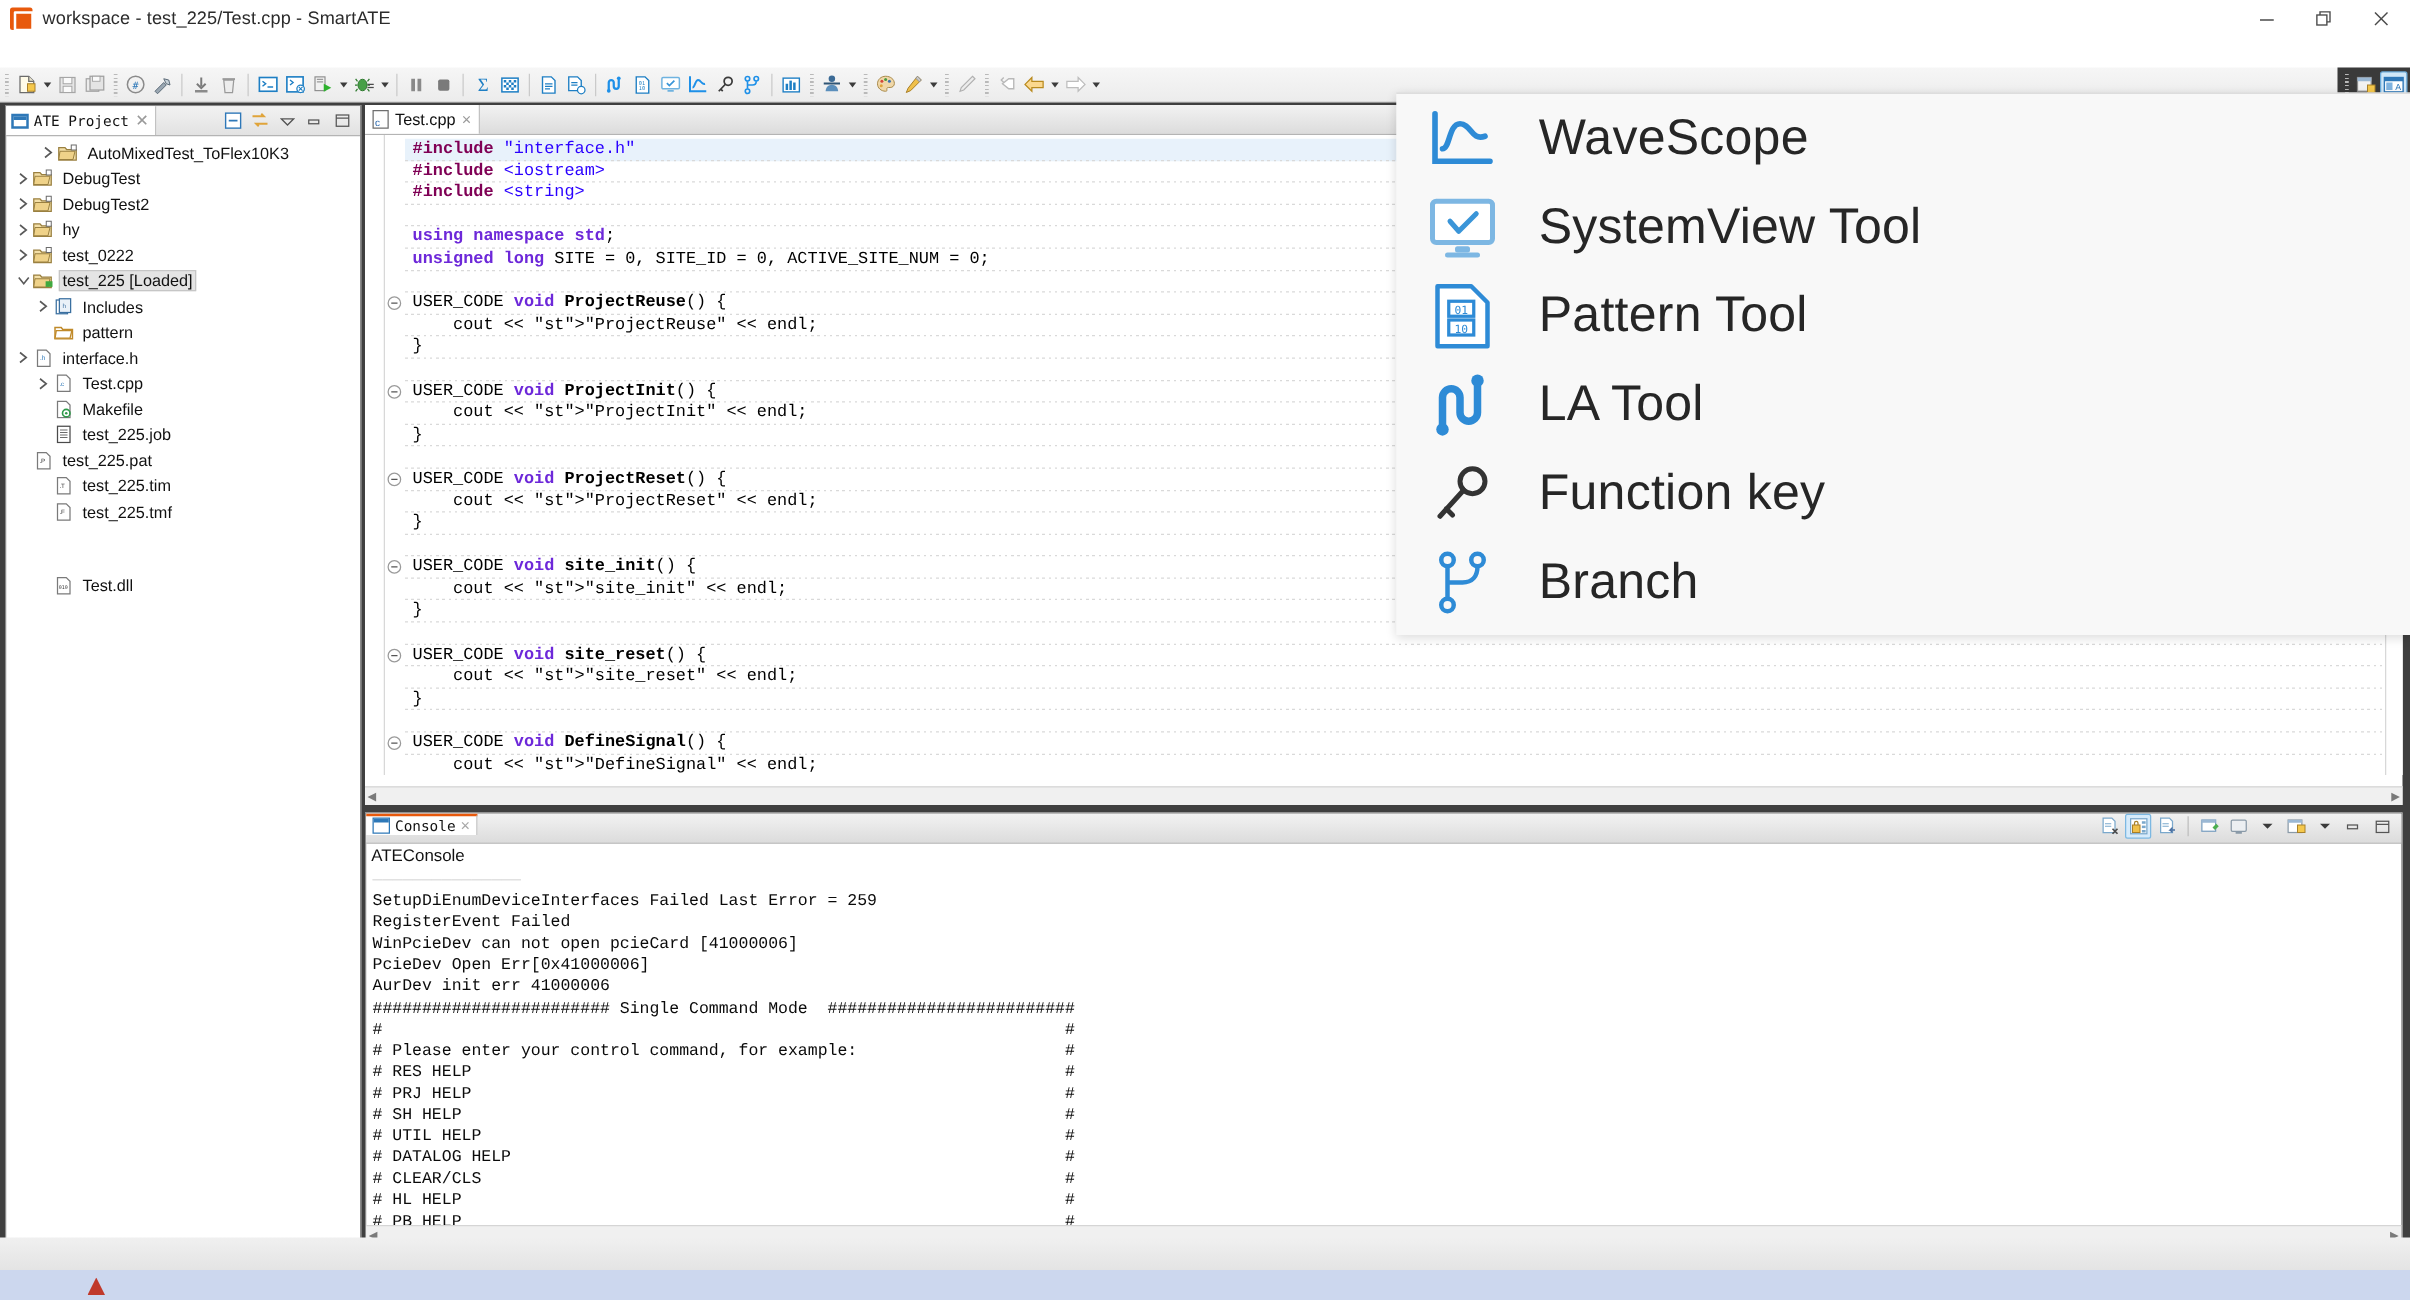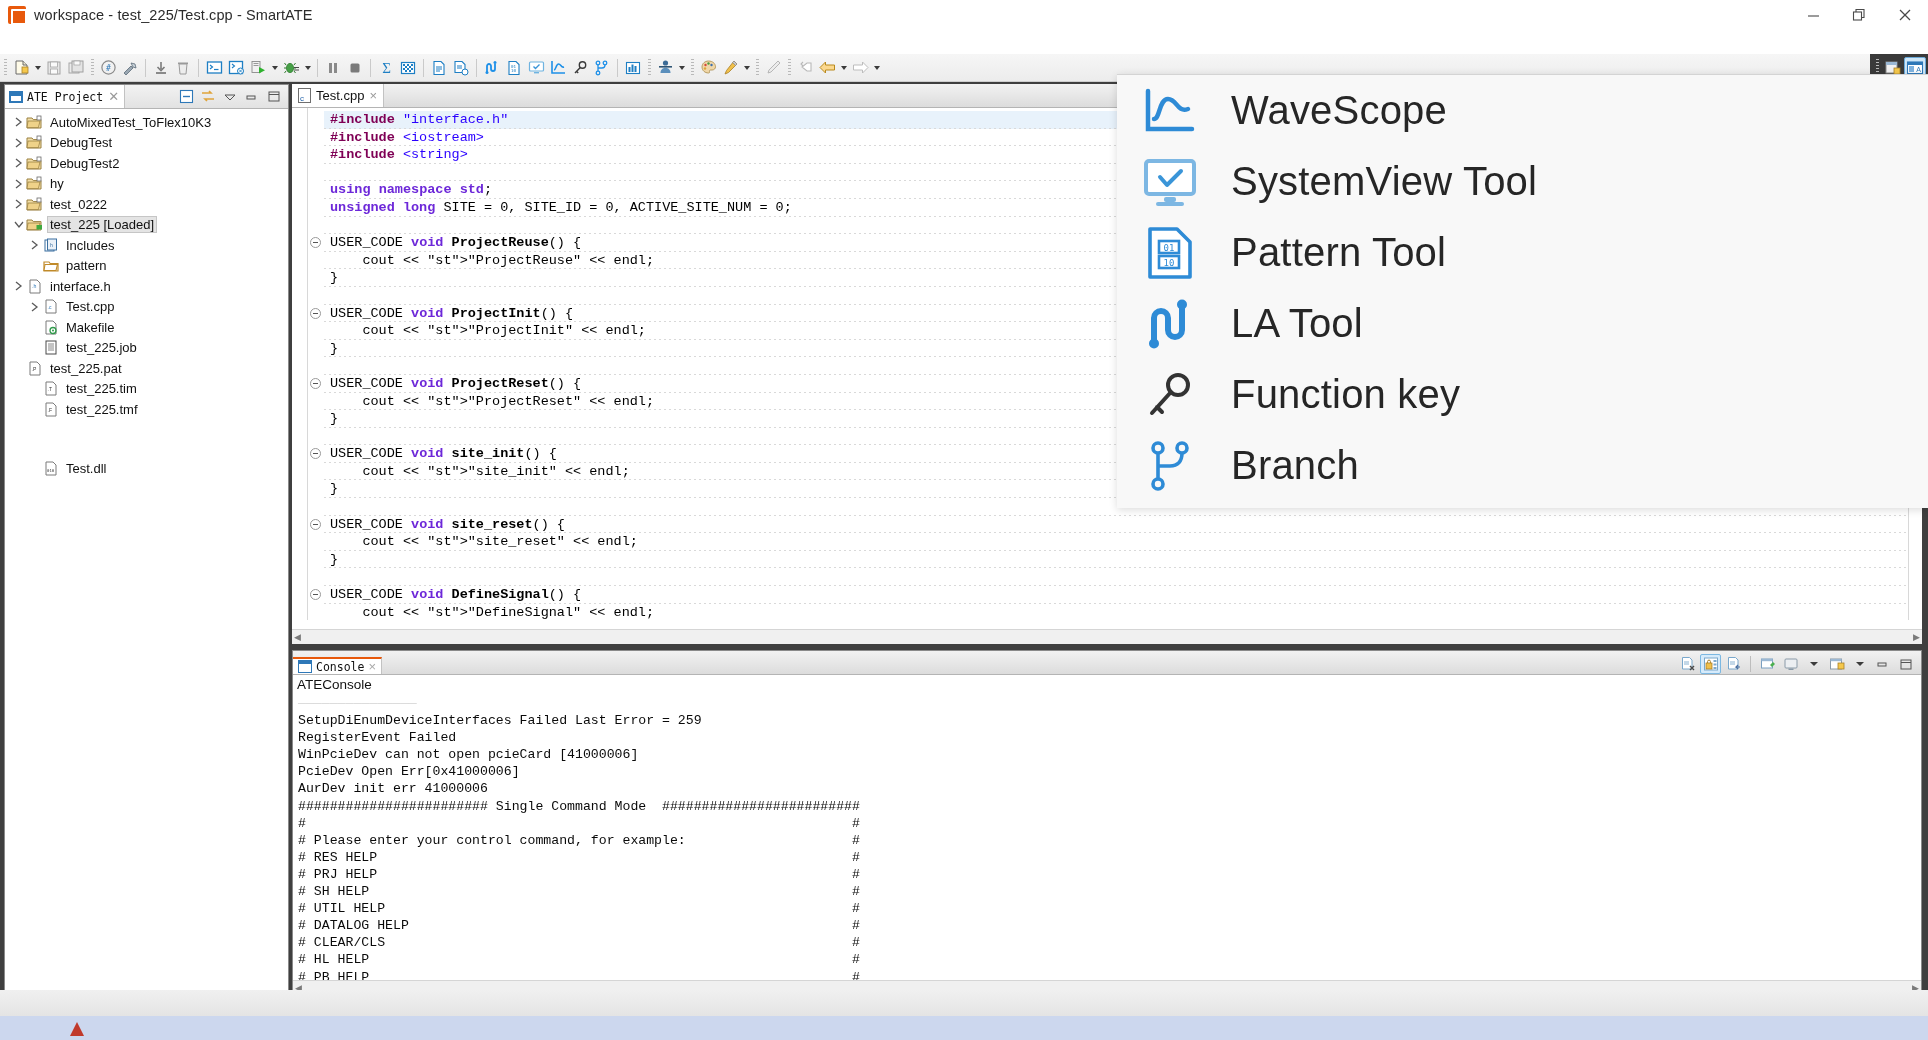--- a/index.html
+++ b/index.html
@@ -217,21 +217,21 @@
   }
 
   
   .console {
     position: absolute; left: 292px; top: 568px; width: 1630px; height: 346px;
     background: #ffffff; border: 1px solid #8a8a8a;
     display: flex; flex-direction: column;
   }
   .cs-tabrow {
     height: 24px; background: linear-gradient(#f2f2f2,#dcdcdc);
-    display: flex; align-items: flex-end; border-bottom: 1px solid #b4b4b4;
+    display: flex; align-items: flex-start; border-bottom: 1px solid #b4b4b4;
   }
   .cs-tab {
     background: #ffffff; display: flex; align-items: center; gap: 4px; padding: 0 5px;
     border-top: 2px solid #e8590c; border-right: 1px solid #c2c2c2;
   }
   .cs-tab-icon {
     width: 14px; height: 13px; background: #ffffff; border: 1.6px solid #2e78b8; flex: none; position: relative;
   }
   .cs-tab-icon::after { content:""; position:absolute; left:0; top:0; right:0; height:3px; background:#2e78b8; }
   .cs-tab-label { font-family: "DejaVu Sans Mono", monospace; font-size: 11.5px; color: #111; }
@@ -603,21 +603,21 @@
             <svg width="12" height="11" viewBox="0 0 12 11">
                 <rect x="1" y="1" width="10" height="9" fill="none" stroke="#555" stroke-width="1"></rect>
                 <line x1="1" y1="3.5" x2="11" y2="3.5" stroke="#555" stroke-width="1"></line>
               </svg>
           </span>
         </div>
       </div>
 
       <div class="tree">
 
-      <div class="tree-row" style="padding-left: 6px;">
+      <div class="tree-row" style="padding-left: 6px; margin-left: 20px;">
             <span class="twisty">
               <svg width="9" height="10" viewBox="0 0 9 10">
                 <path d="M2 1l5 4-5 4" fill="none" stroke="#5a5a5a" stroke-width="1.3"></path>
               </svg>
             </span>
             <span class="ic">
               <svg width="17" height="15" viewBox="0 0 17 15">
                 <path d="M1 3h5l1.3 1.6H15V13H1z" fill="#f3dfa8" stroke="#9a8040" stroke-width="1"></path>
                 <path d="M2 6h12l-1.6 6.6H1z" fill="#efd289" stroke="#9a8040" stroke-width=".8"></path>
                 <rect x="11" y="1" width="4" height="4" fill="#fff" stroke="#6a6a6a" stroke-width=".8"></rect>

